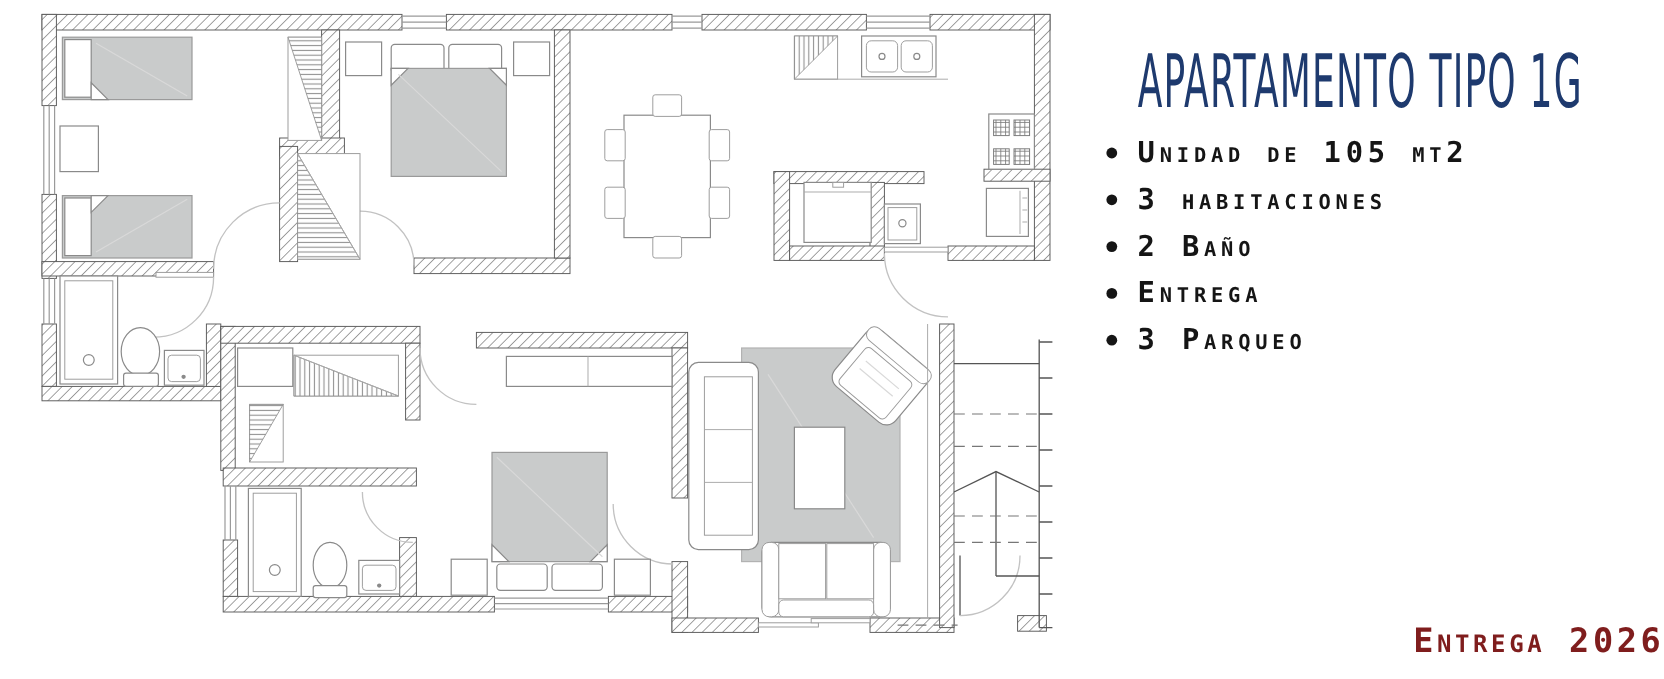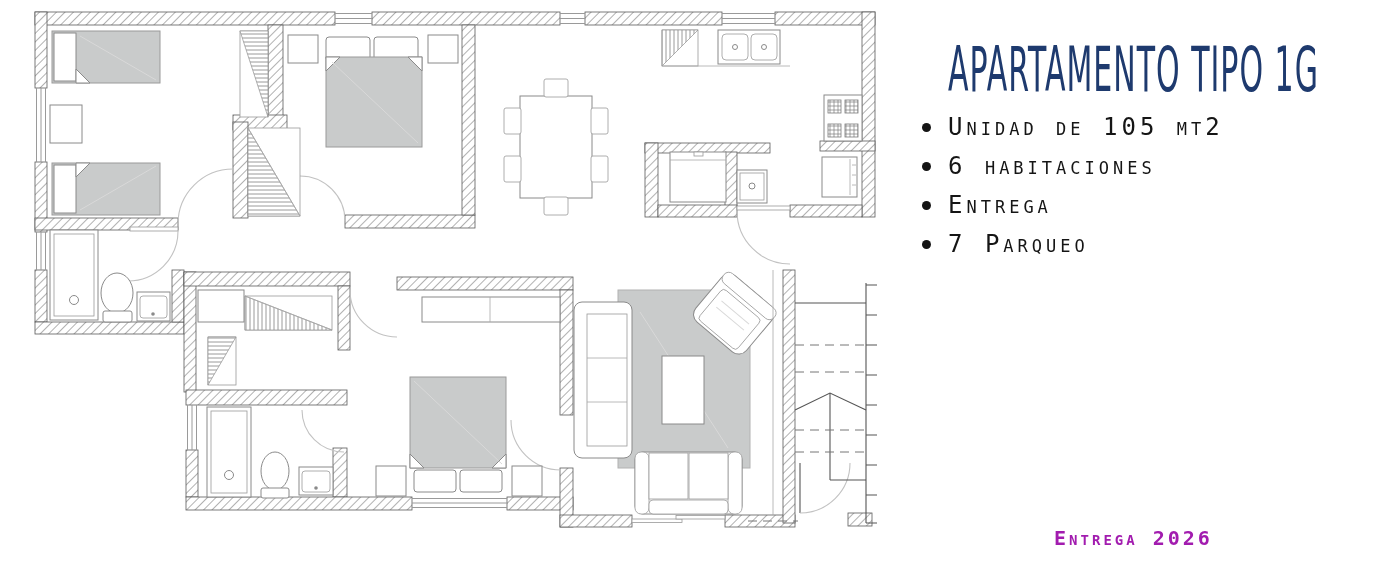--- a/index.html
+++ b/index.html
@@ -16,27 +16,27 @@
   .arc{stroke:#c2c2c2;stroke-width:1.1;fill:none;}
   .dash{stroke:#777;stroke-width:1;fill:none;stroke-dasharray:9 6;}
   .sld{stroke:#555;stroke-width:1.1;fill:none;}
   .sheen{stroke:#d9d9d9;stroke-width:1;fill:none;}
   
   #panel{position:absolute;left:880px;top:0;width:507px;height:566px;}
   #title-wrap{position:absolute;top:34px;left:0;width:100%;text-align:center;}
   #title-inner{display:inline-block;transform:scaleY(2.05);transform-origin:50% 0;
       font-size:30px;font-weight:500;letter-spacing:1px;color:#1e3a6e;white-space:nowrap;}
   #feature-list{position:absolute;top:114px;left:42px;margin:0;padding:0;list-style:none;}
-  #feature-list li{display:flex;align-items:center;margin-bottom:13px;height:26px;}
+  #feature-list li{display:flex;align-items:center;margin-bottom:13px;height:26px;font-weight:bold;}
   .dot{width:9px;height:9px;border-radius:50%;background:#151515;margin-right:17px;flex:0 0 auto;}
   .feat{font-family:"DejaVu Sans Mono",monospace;font-variant:small-caps;
         font-size:24px;letter-spacing:4px;color:#151515;white-space:nowrap;}
-  #delivery{position:absolute;bottom:16px;left:0;width:100%;text-align:center;
+  #delivery{position:absolute;bottom:16px;left:0;width:100%;text-align:right;
         font-family:"DejaVu Sans Mono",monospace;font-variant:small-caps;font-weight:700;
-        font-size:20px;letter-spacing:3px;color:#a21caf;}
+        font-size:28px;letter-spacing:3px;color:#7f1d1d;}
 </style>
 </head>
 <body>
 
 <div id="stage">
 
   <svg id="plan" width="880" height="566" viewBox="0 0 880 566">
     <defs>
       <pattern id="hatch" width="6" height="6" patternUnits="userSpaceOnUse" patternTransform="rotate(45)">
         <rect width="6" height="6" fill="#ffffff"></rect>
@@ -284,26 +284,30 @@
     <div id="title-wrap">
       <div id="title-inner">APARTAMENTO TIPO 1G</div>
     </div>
     <ul id="feature-list">
       <li>
           <span class="dot"></span>
           <span class="feat">Unidad de 105 mt2</span>
         </li>
       <li>
           <span class="dot"></span>
-          <span class="feat">6 habitaciones</span>
+          <span class="feat">3 habitaciones</span>
+        </li>
+      <li>
+          <span class="dot"></span>
+          <span class="feat">2 Baño</span>
         </li>
       <li>
           <span class="dot"></span>
           <span class="feat">Entrega</span>
         </li>
       <li>
           <span class="dot"></span>
-          <span class="feat">7 Parqueo</span>
+          <span class="feat">3 Parqueo</span>
         </li>
     </ul>
     <div id="delivery">Entrega 2026</div>
   </div>
 </div>
 
 </body></html>

